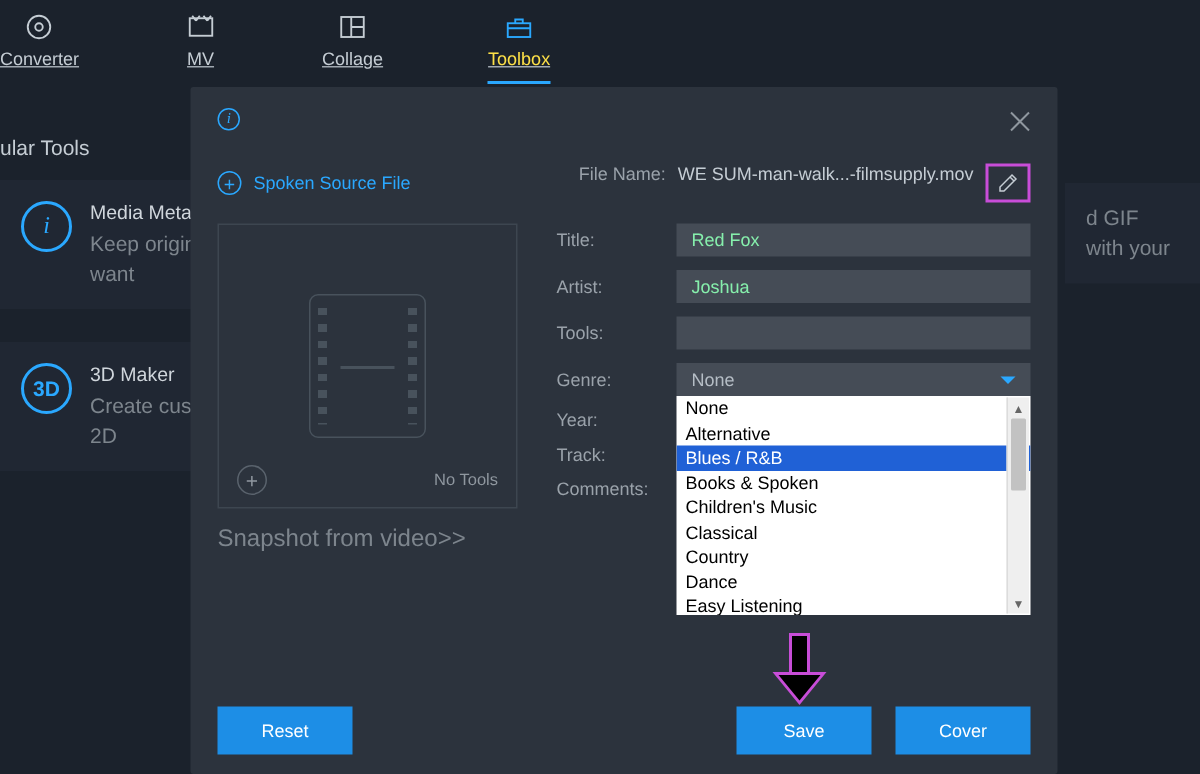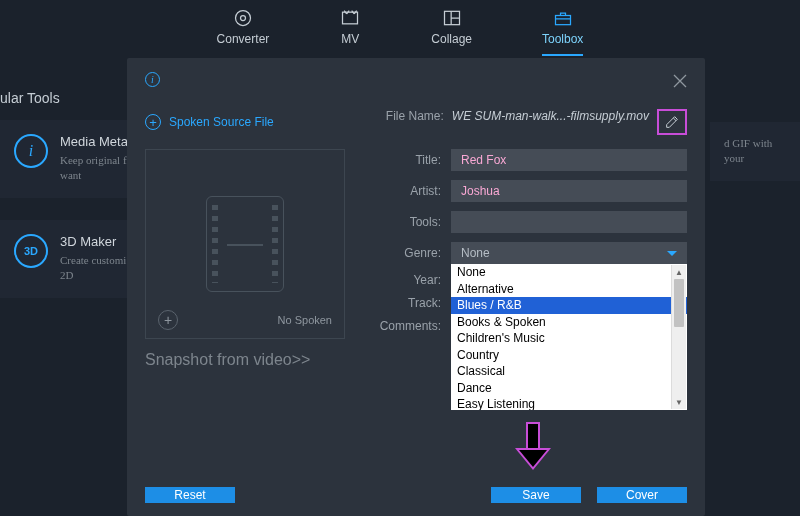--- a/index.html
+++ b/index.html
@@ -1,75 +1,75 @@
 <!DOCTYPE html>
 <html><head>
   <meta charset="utf-8">
   <style>
     * { margin: 0; padding: 0; box-sizing: border-box; }
     body { background: #1b222c; font-family: "Segoe UI", Arial, sans-serif; color: #a0a8b0; width: 800px; height: 516px; overflow: hidden; position: relative; }
 
-    .top-tabs { display: flex; justify-content: center; gap: 70px; padding-top: 8px; }
+    .top-tabs { display: flex; justify-content: flex-start; gap: 70px; padding-top: 8px; text-decoration: underline; }
     .top-tab { display: flex; flex-direction: column; align-items: center; gap: 4px; font-size: 12px; color: #c5cdd4; cursor: pointer; padding-bottom: 8px; }
-    .top-tab.active { color: #7dd3fc; border-bottom: 2px solid #2aa8ff; }
+    .top-tab.active { color: #fde047; border-bottom: 2px solid #2aa8ff; }
     .top-tab svg { width: 22px; height: 20px; }
 
     .bg-section { position: absolute; top: 90px; left: 0; right: 0; }
     .bg-heading { color: #c5cdd4; font-size: 14px; padding-left: 0px; margin-bottom: 14px; }
     .bg-card { background: #202733; padding: 14px; display: flex; gap: 12px; width: 390px; align-items: flex-start; }
     .bg-card .circ { width: 34px; height: 34px; border: 2px solid #2aa8ff; border-radius: 50%; flex: none; display:flex; align-items:center; justify-content:center; }
     .bg-card-title { color: #d0d6dc; font-size: 13px; margin-bottom: 4px; }
-    .bg-card-desc { color: #7d858d; font-size: 11px; line-height: 1.4; font-family: Liberation Serif, serif; }
+    .bg-card-desc { color: #7d858d; font-size: 14px; line-height: 1.4; }
 
     .modal { position: absolute; left: 127px; top: 58px; width: 578px; height: 458px; background: #2c333d; border-radius: 2px; }
     .modal-header { display: flex; align-items: center; padding: 14px 18px; position: relative; }
     .modal-title { font-size: 13px; color: #c5cdd4; }
     .modal-close { position: absolute; right: 16px; top: 14px; width: 18px; height: 18px; cursor: pointer; }
     .info-ic { width: 15px; height: 15px; border: 1px solid #2aa8ff; border-radius: 50%; color:#2aa8ff; font-size:10px; display:flex; align-items:center; justify-content:center; margin-right:8px; font-style: italic; font-family: serif;}
 
     .modal-sub { display: flex; align-items: center; padding: 8px 18px 14px; justify-content: space-between; }
     .change-src { display: flex; align-items: center; gap: 8px; color:#2aa8ff; font-size:12px; cursor:pointer;}
     .plus-circ { width:16px; height:16px; border:1.5px solid #2aa8ff; border-radius:50%; display:flex; align-items:center; justify-content:center; font-size:13px; line-height:1; }
     .fname-wrap { display:flex; align-items:flex-start; gap:8px; font-size:12px; color:#9aa2aa; }
-    .fname-val { color:#c5cdd4;font-style:italic; }
+    .fname-val { color:#c5cdd4; }
     .edit-box { border: 2px solid #c84dd8; padding: 3px 5px; display:flex; align-items:center; }
     .edit-box svg { width:16px; height:16px; }
 
     .modal-body { display:flex; gap: 26px; padding: 0 18px; }
     .cover-col { display:flex; flex-direction:column; align-items:center; }
     .cover-box { width: 200px; height: 190px; border: 1px solid #3d4650; display:flex; flex-direction:column; align-items:center; justify-content:center; position:relative; }
     .film-shape { width: 78px; height: 96px; border: 1px solid #48525c; border-radius: 6px; position:relative; }
     .film-shape::before, .film-shape::after { content:""; position:absolute; top:8px; bottom:8px; width:6px; background-image: repeating-linear-gradient(#48525c 0 5px, transparent 5px 11px); }
     .film-shape::before { left:5px; } .film-shape::after { right:5px; }
     .film-mid { position:absolute; left:20px; right:20px; top:50%; height:2px; background:#48525c; }
     .cover-bottom { position:absolute; bottom:8px; left:12px; right:12px; display:flex; align-items:center; justify-content:space-between; font-size:11px; color:#8f979f;}
     .cover-plus { width:20px; height:20px; border:1px solid #5a636d; border-radius:50%; display:flex; align-items:center; justify-content:center; font-size:14px; color:#8f979f; cursor:pointer;}
     .snap-link { margin-top: 12px; font-size:16px; color:#7d858d; align-self:flex-start; cursor:pointer;}
 
     .form-col { flex:1; display:flex; flex-direction:column; gap: 9px; }
     .frow { display:flex; align-items:center; gap: 10px; }
-    .flabel { width: 70px; font-size:12px; color:#9aa2aa; text-align: right; }
-    .finput { flex:1; background:#454c56; border:none; height:22px; color:#f9a8d4; font-size:12px; padding: 0 10px; outline:none; }
+    .flabel { width: 70px; font-size:12px; color:#9aa2aa; text-align: left; }
+    .finput { flex:1; background:#454c56; border:none; height:22px; color:#86efac; font-size:12px; padding: 0 10px; outline:none; }
     .fselect { flex:1; position:relative; }
     .sel-head { background:#454c56; height:22px; color:#b5bdc5; font-size:12px; padding:0 10px; display:flex; align-items:center; justify-content:space-between; cursor:pointer; }
     .tri-down { border-left:5px solid transparent; border-right:5px solid transparent; border-top:5px solid #2aa8ff; }
     .dropdown { position:absolute; left:0; right:0; top:22px; background:#fff; color:#000; font-size:12px; z-index:20; max-height: 146px; overflow:hidden;}
     .dd-item { padding: 1px 6px; line-height:14.5px; cursor:pointer;}
     .dd-item.sel { background:#2061d6; color:#fff; }
     .scrollbar { position:absolute; right:1px; top:1px; bottom:1px; width:15px; background:#efefef; border-left:1px solid #dcdcdc;}
     .scroll-thumb { position:absolute; left:2px; right:2px; top:14px; height:48px; background:#c2c2c2; border-radius:1px;}
     .scroll-arr { position:absolute; left:0; right:0; height:14px; display:flex; align-items:center; justify-content:center; font-size:8px; color:#666;}
 
     .attention-arrow { position:absolute; left: 516px; top: 422px; width: 34px; height: 48px; }
     .attention-arrow .stem { position:absolute; left:10px; top:0; width:14px; height:28px; background:#000; border:2px solid #c84dd8; border-bottom:none; }
     .attention-arrow .head { position:absolute; left:-1px; top:26px; width:0; height:0; border-left:18px solid transparent; border-right:18px solid transparent; border-top:22px solid #c84dd8; }
     .attention-arrow .head::after { content:""; position:absolute; left:-14px; top:-20px; width:0; height:0; border-left:14px solid transparent; border-right:14px solid transparent; border-top:17px solid #000; }
 
     .modal-footer { position:absolute; bottom: 13px; left:18px; right:18px; display:flex; justify-content:space-between; }
-    .btn { background:#1d8ee6; color:#fff; font-size:12px; border:none; height:16px; width:90px; cursor:pointer; }
+    .btn { background:#1d8ee6; color:#fff; font-size:12px; border:none; height:32px; width:90px; cursor:pointer; }
     .footer-right { display:flex; gap:16px; }
   </style>
 </head>
 <body>
 
 <div class="top-tabs">
   <div class="top-tab">
     <svg viewBox="0 0 24 24" fill="none" stroke="#c5cdd4" stroke-width="1.5">
         <circle cx="12" cy="12" r="9"></circle>
         <circle cx="12" cy="12" r="3"></circle>
@@ -107,21 +107,21 @@
           <span style="color:#2aa8ff; font-style:italic; font-family:serif; font-size:16px;">i</span>
         </div>
       <div>
         <div class="bg-card-title">Media Metada</div>
         <div class="bg-card-desc" style="white-space:pre-line;">Keep original fil
 want</div>
       </div>
     </div>
     <div class="bg-card">
       <div class="circ">
-          <span style="color:#2aa8ff; font-size:11px; font-weight:bold;">3D</span>
+          <span style="color:#2aa8ff; font-size:14px; font-weight:bold;">3D</span>
         </div>
       <div>
         <div class="bg-card-title">3D Maker</div>
         <div class="bg-card-desc" style="white-space:pre-line;">Create customi
 2D</div>
       </div>
     </div>
   </div>
   <div style="position:absolute; right:0; top:32px; background:#202733; padding:14px; width:90px;">
      <div class="bg-card-desc">d GIF with your</div>
@@ -155,21 +155,21 @@
   </div>
 
   <div class="modal-body">
     <div class="cover-col">
       <div class="cover-box">
         <div class="film-shape">
             <div class="film-mid"></div>
           </div>
         <div class="cover-bottom">
           <span class="cover-plus">+</span>
-          <span>No Spoken</span>
+          <span>No Tools</span>
         </div>
       </div>
       <div class="snap-link">Snapshot from video&gt;&gt;</div>
     </div>
 
     <div class="form-col">
       <div class="frow">
           <span class="flabel">Title:</span>
           <input class="finput" value="Red Fox" style="">
         </div>
@@ -188,22 +188,22 @@
             <span>None</span>
             <span class="tri-down"></span>
           </div>
           <div class="dropdown">
             <div id="dd-list">
                 <div class="dd-item">None</div>
                 <div class="dd-item">Alternative</div>
                 <div class="dd-item sel">Blues / R&amp;B</div>
                 <div class="dd-item">Books &amp; Spoken</div>
                 <div class="dd-item">Children's Music</div>
+                <div class="dd-item">Classical</div>
                 <div class="dd-item">Country</div>
-                <div class="dd-item">Classical</div>
                 <div class="dd-item">Dance</div>
                 <div class="dd-item">Easy Listening</div>
               </div>
             <div class="scrollbar">
               <div class="scroll-arr" style="top:0">▲</div>
               <div class="scroll-thumb"></div>
               <div class="scroll-arr" style="bottom:0">▼</div>
             </div>
           </div>
         </div>

